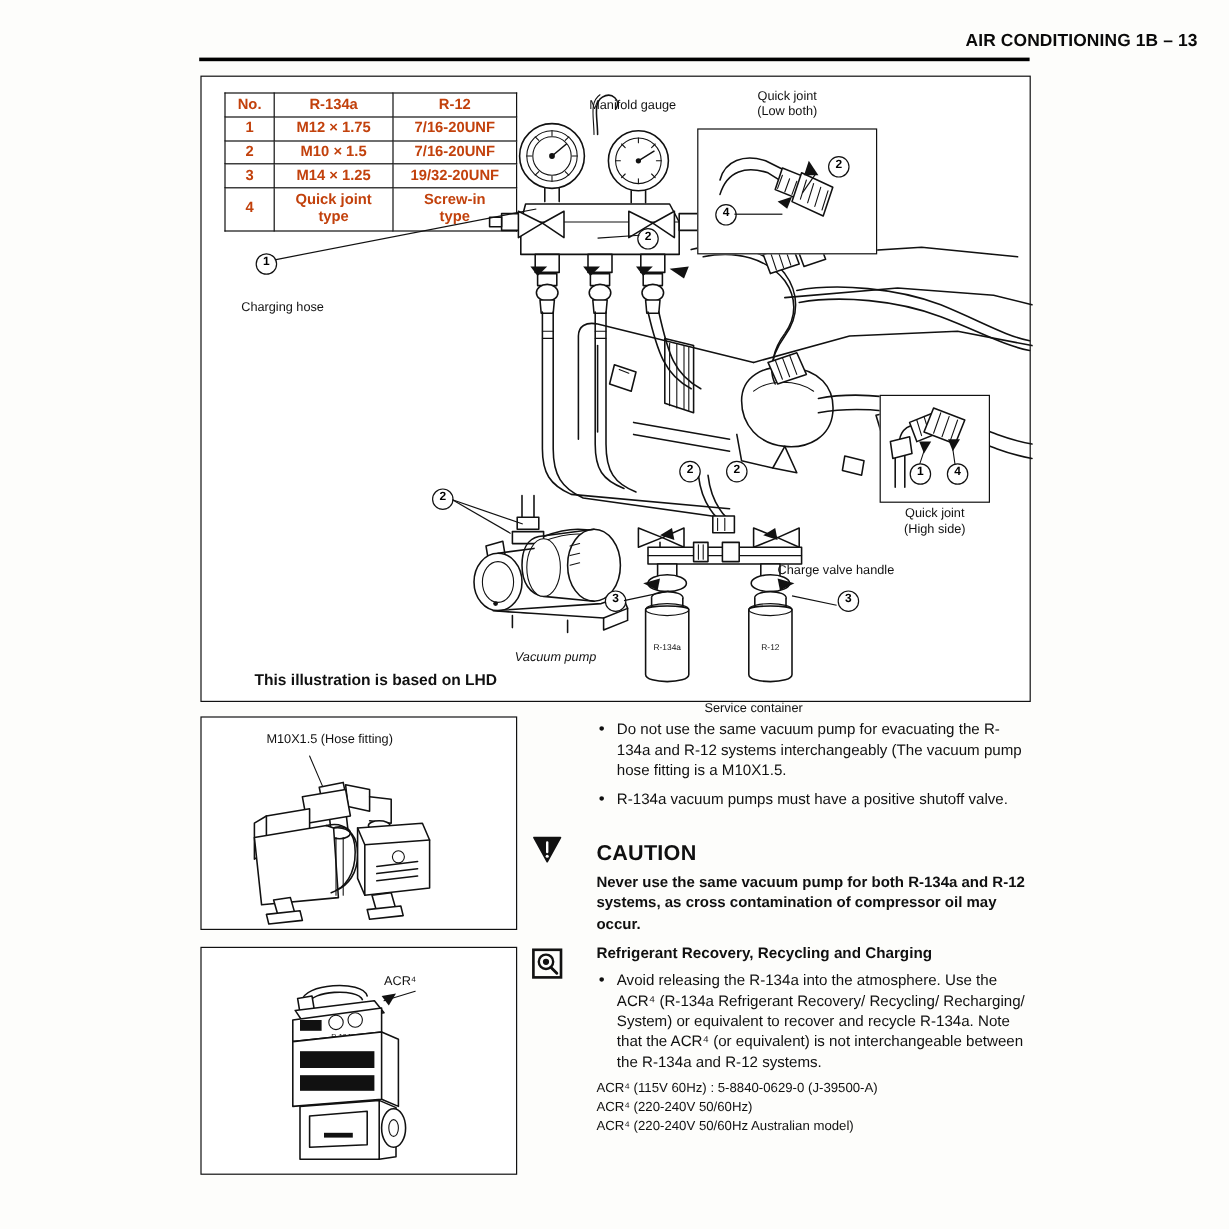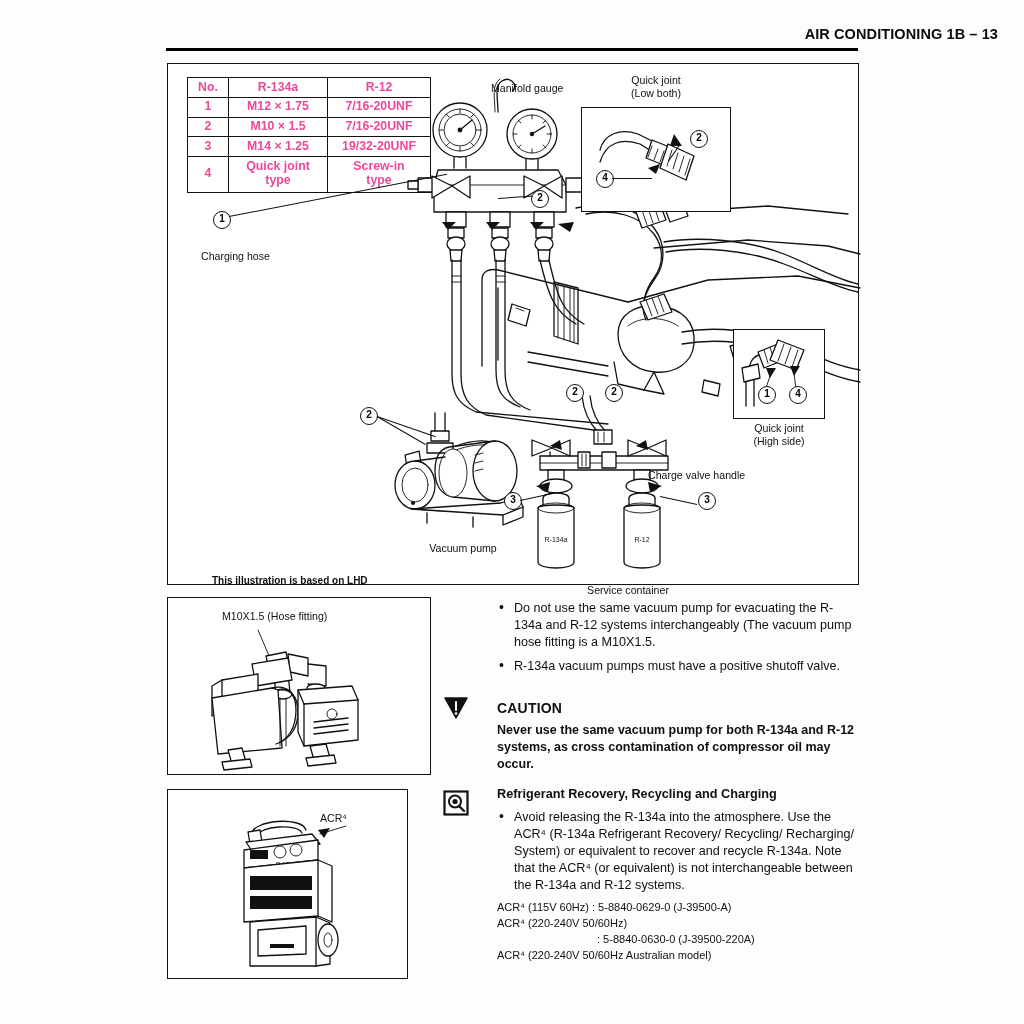--- a/index.html
+++ b/index.html
@@ -32,30 +32,30 @@
 
   
   .spec{
     position:absolute; left:19px; top:13px;
     border-collapse:collapse; background:#fff;
   }
   .spec td,.spec th{
     border:1.3px solid #111;
     font-size:12.3px; font-weight:bold;
     text-align:center; padding:2.5px 5px;
-    line-height:1.12; color:#ec4899;
+    line-height:1.12; color:#c2410c;
   }
   .spec .c-no{width:30px;}
   .spec .c-a{width:88px;}
   .spec .c-b{width:92px;}
   .spec tr.tall td{padding:3px 5px 4px;}
 
   
   .lbl{position:absolute;font-size:10.6px;color:#111;white-space:nowrap;line-height:1.2;}
-  .lbl.b{font-weight:bold;font-size:10px;margin-top:16px;}
+  .lbl.b{font-weight:bold;font-size:13px;}
   .lbl.ctr{text-align:center;}
 
   
   .cal{
     position:absolute;width:16px;height:16px;border:1.3px solid #111;border-radius:50%;
     font-size:10px;font-weight:bold;line-height:14px;text-align:center;background:#fff;
     color:#000;
   }
   
   .ldr{position:absolute;background:#111;height:1px;transform-origin:0 50%;}
@@ -70,38 +70,38 @@
   .ink-f{fill:#111;stroke:none;}
   .ink-w{fill:#fff;stroke:#111;stroke-width:1.3;stroke-linejoin:round;}
   .ink-wt{fill:#fff;stroke:#111;stroke-width:.9;stroke-linejoin:round;}
 
   
   .fig-pump{
     position:absolute; left:167px; top:597px; width:264px; height:178px;
     border:1.5px solid #111; background:#fff; box-sizing:border-box;
   }
   .fig-acr{
-    position:absolute; left:167px; top:789px; width:241px; height:190px;
+    position:absolute; left:167px; top:789px; width:264px; height:190px;
     border:1.5px solid #111; background:#fff; box-sizing:border-box;
   }
 
   
   .mk{position:absolute;width:26px;height:26px;}
 
   
   .col{
     position:absolute; left:497px; width:362px;
     font-size:12.6px; line-height:1.34; color:#101010;
   }
   .bul{position:relative;padding-left:17px;margin:0 0 7px 0;}
   .bul::before{
     content:"\2022"; position:absolute; left:2px; top:-1px;
     font-size:14px; line-height:1.25;
   }
-  .h-caution{font-size:14px;font-weight:bold;margin:0 0 4px 0;letter-spacing:.2px;}
+  .h-caution{font-size:18px;font-weight:bold;margin:0 0 4px 0;letter-spacing:.2px;}
   .p-caution{font-weight:bold;font-size:12.5px;line-height:1.38;margin:0;}
   .h-sec{font-weight:bold;font-size:12.7px;margin:0 0 6px 0;}
   .pn{font-size:11px;line-height:1.45;margin:0;white-space:nowrap;}
   .pn.ind{padding-left:100px;}
 </style>
 </head>
 <body>
 
 <div class="page">
 
@@ -380,21 +380,21 @@
 
       <ellipse class="ink-w" cx="32" cy="76" rx="20" ry="24"></ellipse>
       <ellipse class="ink-t" cx="32" cy="76" rx="13" ry="17" fill="#fff"></ellipse>
       <path class="ink" d="M32 52 L62 48 M32 100 L64 102"></path>
 
       <path class="ink-w" d="M28 100 L120 106 L140 98 L136 88 L118 94 Z"></path>
       <path class="ink" d="M120 106 L120 116 L140 108 L140 98"></path>
       <path class="ink" d="M44 104 L44 114 M90 108 L90 118"></path>
       <circle class="ink-f" cx="30" cy="94" r="2"></circle>
     </svg>
-    <div class="lbl ctr" style="left:215px;top:478px;width:160px;">Vacuum pump</div>
+    <div class="lbl ctr" style="left:215px;top:478px;width:160px;font-style:italic;">Vacuum pump</div>
     <div class="cal" style="left:192px;top:343px;">2</div>
     <div class="ldr" style="left:209px;top:352px;width:62px;transform:rotate(19deg);"></div>
     <div class="ldr" style="left:209px;top:352px;width:56px;transform:rotate(30deg);"></div>
 
     <svg style="position:absolute;left:348px;top:330px;" width="200" height="185">
 
       <path class="ink" d="M66 2 C68 20 74 30 82 38"></path>
       <path class="ink" d="M74 2 C76 20 82 30 90 38"></path>
       <path class="ink-w" d="M78 36 L96 36 L96 50 L78 50 Z"></path>
       <g class="ink-t">
@@ -566,17 +566,16 @@
   <div class="col" style="top:699px;">
     <div class="h-caution">CAUTION</div>
     <p class="p-caution">Never use the same vacuum pump for both R-134a and R-12 systems, as cross contamination of compressor oil may occur.</p>
   </div>
 
   <div class="col" style="top:786px;">
     <div class="h-sec">Refrigerant Recovery, Recycling and Charging</div>
     <p class="bul">Avoid releasing the R-134a into the atmosphere. Use the ACR⁴ (R-134a Refrigerant Recovery/ Recycling/ Recharging/ System) or equivalent to recover and recycle R-134a. Note that the ACR⁴ (or equivalent) is not interchangeable between the R-134a and R-12 systems.</p>
     <p class="pn">ACR⁴ (115V  60Hz)  : 5-8840-0629-0 (J-39500-A)</p>
     <p class="pn">ACR⁴ (220-240V  50/60Hz)</p>
-    <p class="pn ind">: 5-8840-0630-0 (J-39500-220A)</p>
     <p class="pn">ACR⁴ (220-240V  50/60Hz Australian model)</p>
   </div>
 
 </div>
 
 </body></html>

